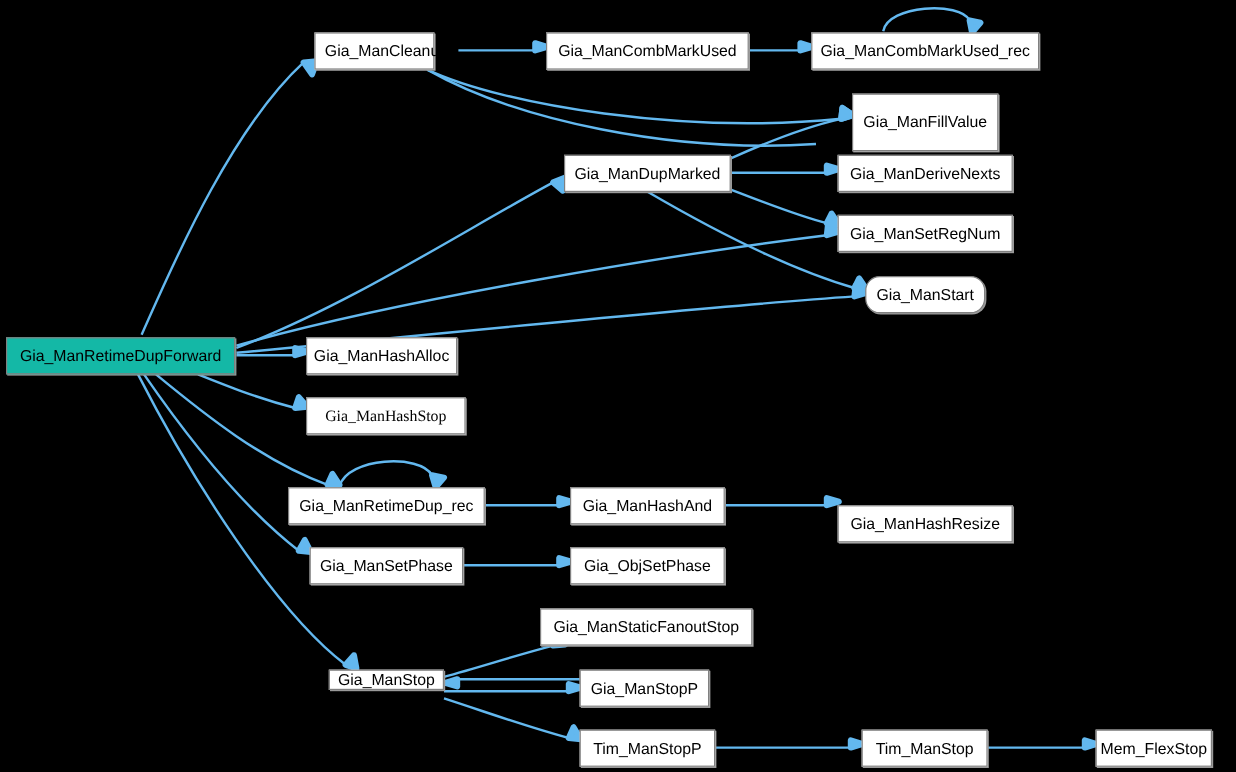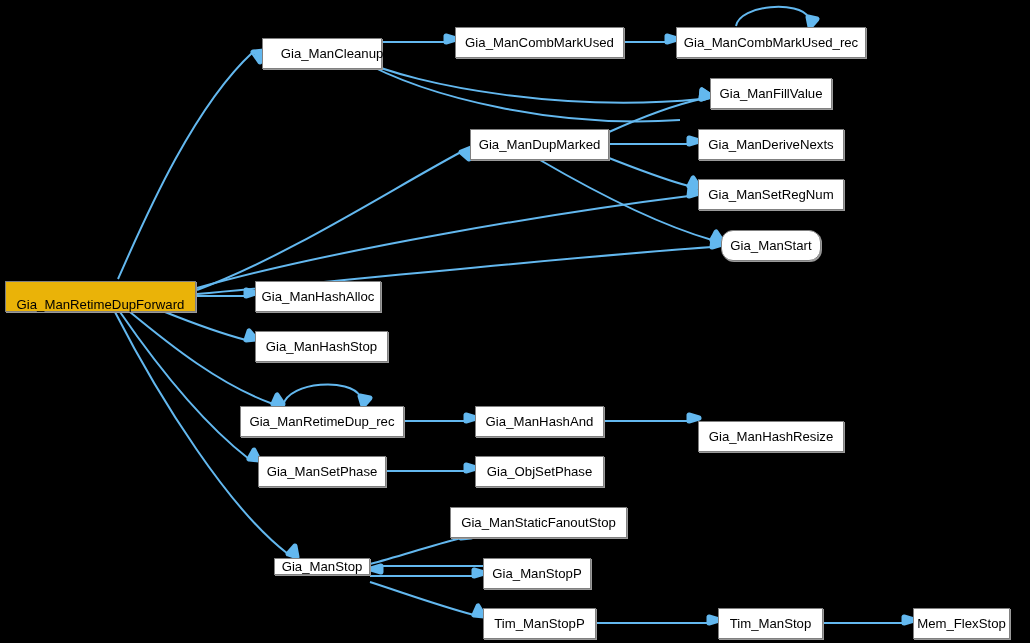--- a/index.html
+++ b/index.html
@@ -33,22 +33,21 @@
     align-items: center;
     justify-content: center;
     color: #000000;
     font-size: 13.2px;
     font-family: "Liberation Sans", sans-serif;
     line-height: 1;
     white-space: nowrap;
     letter-spacing: 0px;
   }
   .node-box.highlight {
-    background: #eab308;
-    align-items: flex-end;
+    background: #14b8a6;
   }
   .node-label {
     pointer-events: none;
   }
 </style>
 </head>
 <body>
 
 <div id="graph-root">
   <svg id="graph-svg" viewBox="0 0 1030 643" xmlns="http://www.w3.org/2000/svg">
@@ -162,48 +161,48 @@
       </g>
       <g>
         <path d="M 823,623 L 904,623" fill="none" stroke="#63b8ef" stroke-width="2"></path>
         <path d="M 904,623 l 10,-3 -10,-3 z" fill="#63b8ef" stroke="#63b8ef" stroke-width="5" stroke-linejoin="round"></path>
       </g>
     </svg>
   <div id="node-layer">
       <div class="node-box highlight" style="left: 5px; top: 281px; width: 191px; height: 31px;">
         <span class="node-label">Gia_ManRetimeDupForward</span>
       </div>
-      <div class="node-box" style="left: 262px; top: 38px; width: 120px; height: 31px; padding-left: 20px;">
+      <div class="node-box" style="left: 262px; top: 27px; width: 100px; height: 31px; padding-left: 20px;">
         <span class="node-label">Gia_ManCleanup</span>
       </div>
       <div class="node-box" style="left: 455px; top: 27px; width: 169px; height: 31px;">
         <span class="node-label">Gia_ManCombMarkUsed</span>
       </div>
       <div class="node-box" style="left: 676px; top: 27px; width: 190px; height: 31px;">
         <span class="node-label">Gia_ManCombMarkUsed_rec</span>
       </div>
-      <div class="node-box" style="left: 710px; top: 78px; width: 122px; height: 31px; justify-content: center;">
+      <div class="node-box" style="left: 710px; top: 78px; width: 122px; height: 48px; justify-content: center;">
         <span class="node-label">Gia_ManFillValue</span>
       </div>
       <div class="node-box" style="left: 470px; top: 129px; width: 139px; height: 31px;">
         <span class="node-label">Gia_ManDupMarked</span>
       </div>
       <div class="node-box" style="left: 698px; top: 129px; width: 146px; height: 31px;">
         <span class="node-label">Gia_ManDeriveNexts</span>
       </div>
       <div class="node-box" style="left: 698px; top: 179px; width: 146px; height: 31px;">
         <span class="node-label">Gia_ManSetRegNum</span>
       </div>
       <div class="node-box" style="left: 721px; top: 230px; width: 100px; height: 31px; border-radius: 12px;">
         <span class="node-label">Gia_ManStart</span>
       </div>
       <div class="node-box" style="left: 255px; top: 281px; width: 126px; height: 31px;">
         <span class="node-label">Gia_ManHashAlloc</span>
       </div>
-      <div class="node-box" style="left: 255px; top: 331px; width: 133px; height: 31px;">
+      <div class="node-box" style="left: 255px; top: 331px; width: 133px; height: 31px; font-family: Liberation Serif, serif;">
         <span class="node-label">Gia_ManHashStop</span>
       </div>
       <div class="node-box" style="left: 240px; top: 406px; width: 164px; height: 31px;">
         <span class="node-label">Gia_ManRetimeDup_rec</span>
       </div>
       <div class="node-box" style="left: 475px; top: 406px; width: 129px; height: 31px;">
         <span class="node-label">Gia_ManHashAnd</span>
       </div>
       <div class="node-box" style="left: 698px; top: 421px; width: 146px; height: 31px;">
         <span class="node-label">Gia_ManHashResize</span>

